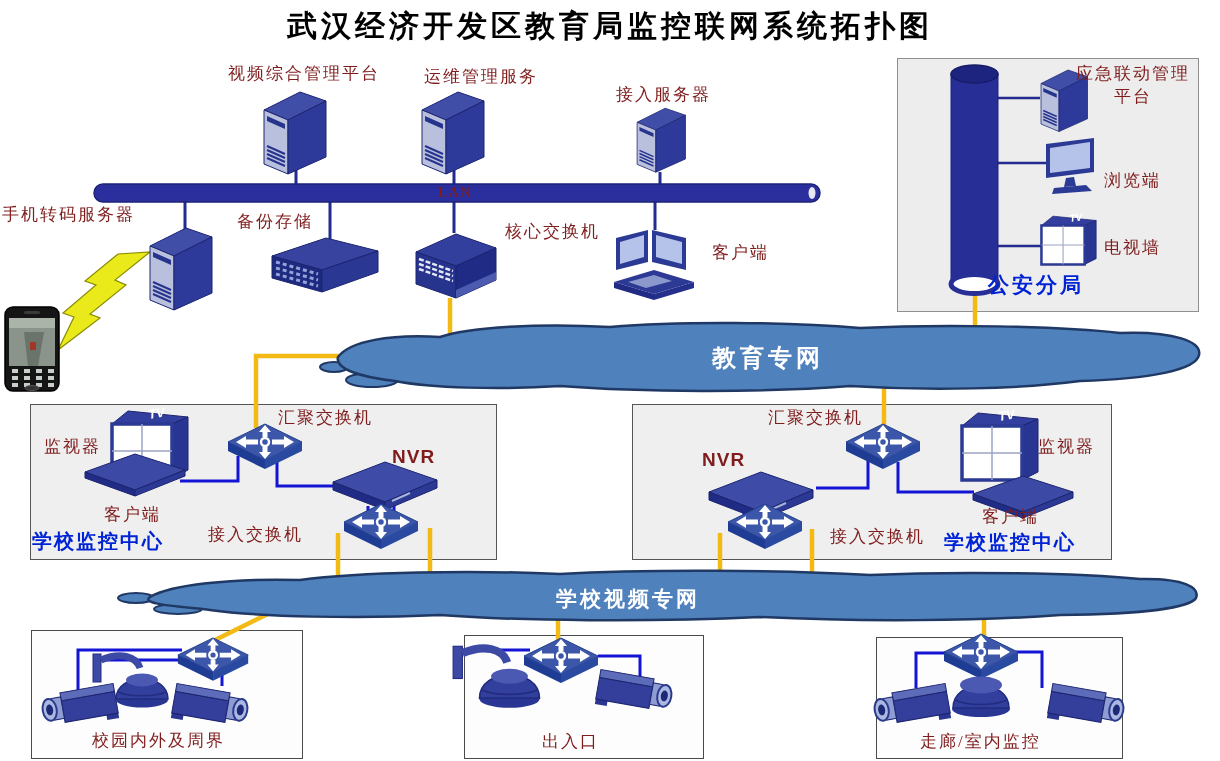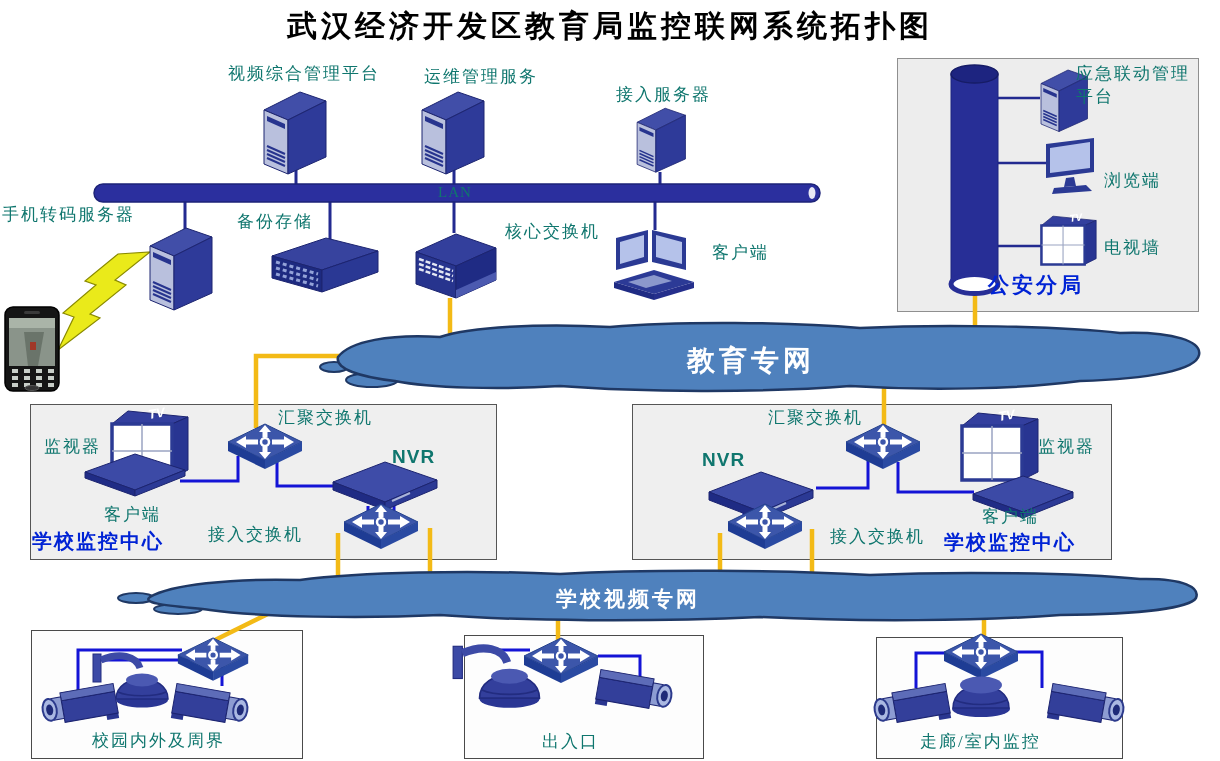--- a/index.html
+++ b/index.html
@@ -1,20 +1,20 @@
 <!DOCTYPE html>
 <html><head>
 <meta charset="utf-8">
 <style>
   html,body{margin:0;padding:0;background:#fff;}
   #stage{position:relative;width:1220px;height:761px;background:#fff;overflow:hidden;
          font-family:"Liberation Serif","DejaVu Serif",serif;}
   .box{position:absolute;z-index:1;}
   #svgLayer{position:absolute;left:0;top:0;z-index:2;}
-  .lbl{position:absolute;z-index:3;font-size:17px;letter-spacing:2px;color:#0f766e;white-space:nowrap;}
+  .lbl{position:absolute;z-index:3;font-size:17px;letter-spacing:2px;color:#7f1d1d;white-space:nowrap;}
   .lbl-b{font-family:"Liberation Sans","DejaVu Sans",sans-serif;font-weight:bold;}
   .blue-t{color:#0023d5;}
   .cloud-t{color:#fff;font-family:"Liberation Sans","DejaVu Sans",sans-serif;font-weight:bold;}
   #title{position:absolute;left:0;right:0;top:6px;text-align:center;font-size:30px;font-weight:bold;
          letter-spacing:4px;color:#000;z-index:3;}
   .panel-gray{background:#ededed;border:1.5px solid #8f8f8f;}
   .panel-school{background:#efefef;border:1px solid #555;}
   .panel-cam{background:#fdfdfd;border:1.5px solid #4a4a4a;}
 </style>
 </head>
@@ -258,26 +258,26 @@
 
   <div class="lbl" style="left:228px;top:62px;">视频综合管理平台</div>
   <div class="lbl" style="left:424px;top:65px;">运维管理服务</div>
   <div class="lbl" style="left:616px;top:83px;text-align:center;">接入服务器</div>
   <div class="lbl" style="left:2px;top:203px;">手机转码服务器</div>
   <div class="lbl" style="left:237px;top:210px;">备份存储</div>
   <div class="lbl" style="left:505px;top:220px;">核心交换机</div>
   <div class="lbl" style="left:712px;top:241px;">客户端</div>
   <div class="lbl" style="left:438px;top:184px;font-size:15px;letter-spacing:1px;">LAN</div>
 
-  <div class="lbl" style="left:1076px;top:63px;width:114px;white-space:normal;line-height:1.35;">应急联动管理平台</div>
+  <div class="lbl" style="left:1076px;top:63px;width:114px;white-space:normal;text-align:center;line-height:1.35;">应急联动管理平台</div>
   <div class="lbl" style="left:1104px;top:149px;margin-top:20px;">浏览端</div>
   <div class="lbl" style="left:1104px;top:236px;">电视墙</div>
   <div class="lbl lbl-b blue-t" style="left:988px;top:271px;font-size:21px;letter-spacing:3px;">公安分局</div>
 
-  <div class="lbl cloud-t" style="left:687px;top:342px;font-size:28px;letter-spacing:4px;">教育专网</div>
+  <div class="lbl cloud-t" style="left:712px;top:342px;font-size:24px;letter-spacing:4px;">教育专网</div>
   <div class="lbl cloud-t" style="left:556px;top:585px;font-size:21px;letter-spacing:3px;">学校视频专网</div>
 
   <div class="lbl" style="left:44px;top:435px;">监视器</div>
   <div class="lbl" style="left:104px;top:503px;">客户端</div>
   <div class="lbl" style="left:278px;top:406px;">汇聚交换机</div>
   <div class="lbl lbl-b" style="left:392px;top:446px;font-size:19px;letter-spacing:1px;">NVR</div>
   <div class="lbl" style="left:208px;top:523px;">接入交换机</div>
   <div class="lbl lbl-b blue-t" style="left:32px;top:528px;font-size:20px;letter-spacing:2px;">学校监控中心</div>
 
   <div class="lbl" style="left:768px;top:406px;">汇聚交换机</div>

